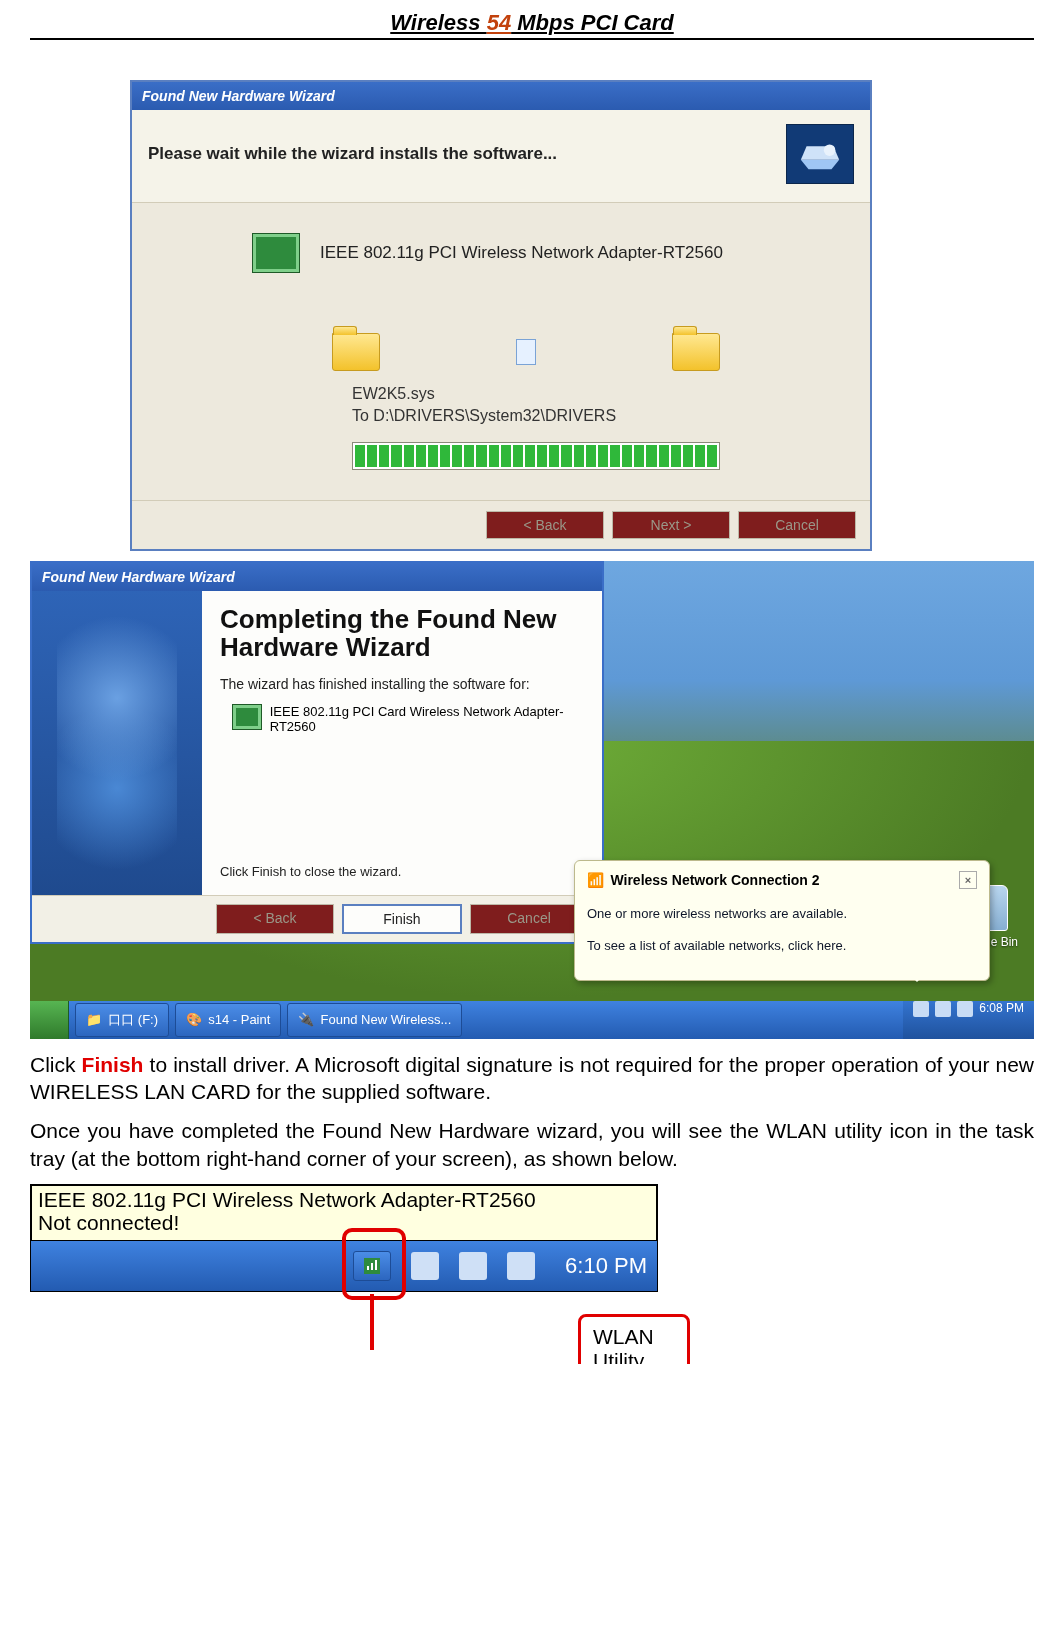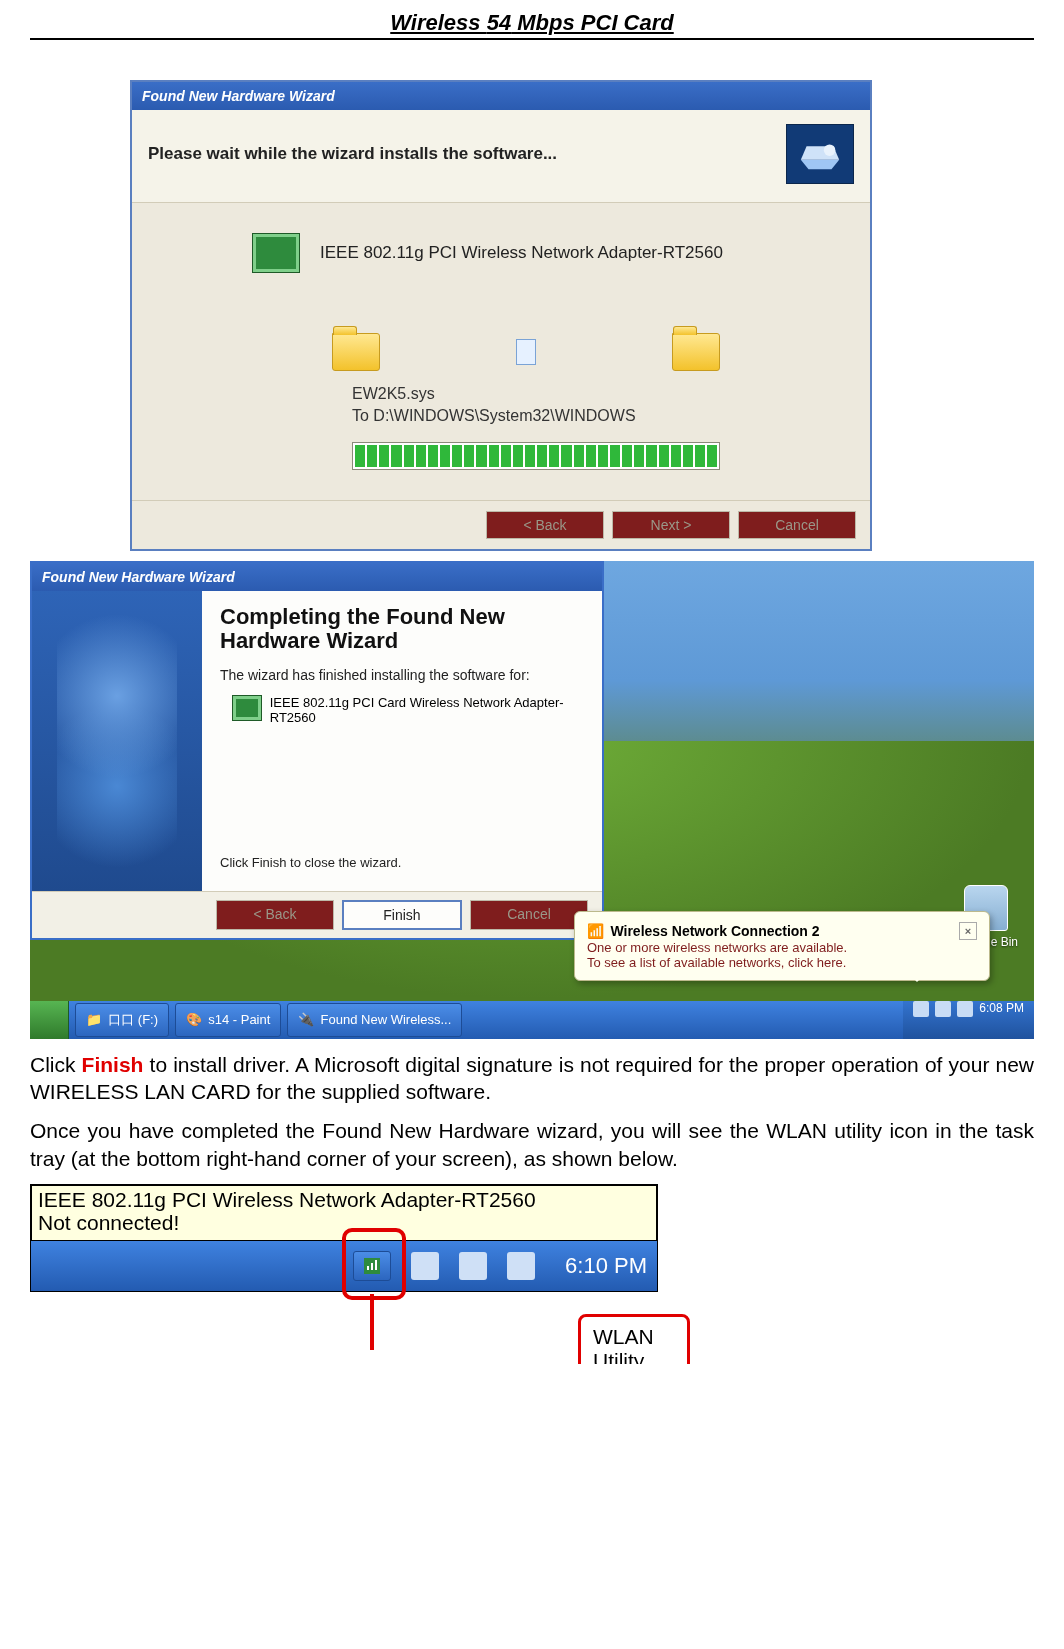--- a/index.html
+++ b/index.html
@@ -15,21 +15,21 @@
   }
   .doc-header {
     text-align: center;
     font-weight: bold;
     font-style: italic;
     border-bottom: 2px solid #000;
     padding-bottom: 2px;
     font-size: 22px;
   }
   .doc-header .pre { text-decoration: underline; }
-  .doc-header .red { color: #000000; text-decoration: underline; font-style: italic; }
+  .doc-header .red { color: #c2410c; text-decoration: underline; font-style: italic; }
   .doc-footer {
     border-top: 2px solid #000;
     text-align: center;
     font-size: 16px;
     font-weight: bold;
     padding-top: 6px;
     margin-top: 30px;
   }
 
   
@@ -194,21 +194,21 @@
   .wiz2-side-gfx {
     width:120px;height:300px;
     background: radial-gradient(circle at 50% 35%, #6aa0e2 0%, rgba(106,160,226,0) 40%),
                 radial-gradient(circle at 50% 65%, #4a88d4 0%, rgba(74,136,212,0) 40%);
   }
   .wiz2-right {
     flex: 1;
     padding: 14px 18px 8px 18px;
   }
   .wiz2-title {
-    font-size: 22px;
+    font-size: 26px;
     font-weight: bold;
     color: #111;
     line-height: 1.1;
     margin-bottom: 14px;
   }
   .wiz2-msg {
     font-size: 14px;
     color: #222;
     margin-bottom: 12px;
   }
@@ -248,21 +248,21 @@
     border:10px solid transparent;border-top-color:#fffff0;
   }
   .balloon-title-row {
     display:flex;align-items:center;gap:6px;font-weight:bold;font-size:14px;
   }
   .balloon-title-row .close {
     margin-left:auto;width:16px;height:16px;border:1px solid #aaa;
     font-size:11px;display:flex;align-items:center;justify-content:center;
     color:#666;
   }
-  .balloon p { margin:0 0; font-size:13px; color:#7f1d1d; }
+  .balloon p { margin:17px 0; font-size:13px; color:#0f172a; }
 
   .recycle {
     position:absolute; right:16px; bottom:90px; text-align:center; color:#fff;
     font-size:12px; text-shadow:0 1px 2px rgba(0,0,0,0.6);
   }
   .recycle .bin {
     width:42px;height:44px;margin:0 auto 4px auto;
     background: linear-gradient(#b9d6ef,#86aed1);
     border:1px solid #fff;border-radius:6px 6px 3px 3px;
   }
@@ -382,21 +382,21 @@
         <div class="device-row">
           <div class="chip-icon"></div>
           <div class="device-name">IEEE 802.11g PCI  Wireless Network Adapter-RT2560</div>
         </div>
         <div class="copy-anim">
           <div class="folder"></div>
           <div class="paper"></div>
           <div class="folder"></div>
         </div>
         <div class="copy-text">EW2K5.sys</div>
-        <div class="copy-text">To D:\WINDOWS\System32\WINDOWS</div>
+        <div class="copy-text">To D:\DRIVERS\System32\DRIVERS</div>
         <div class="progress">
           <div></div>
             <div></div>
             <div></div>
             <div></div>
             <div></div>
             <div></div>
             <div></div>
             <div></div>
             <div></div>

